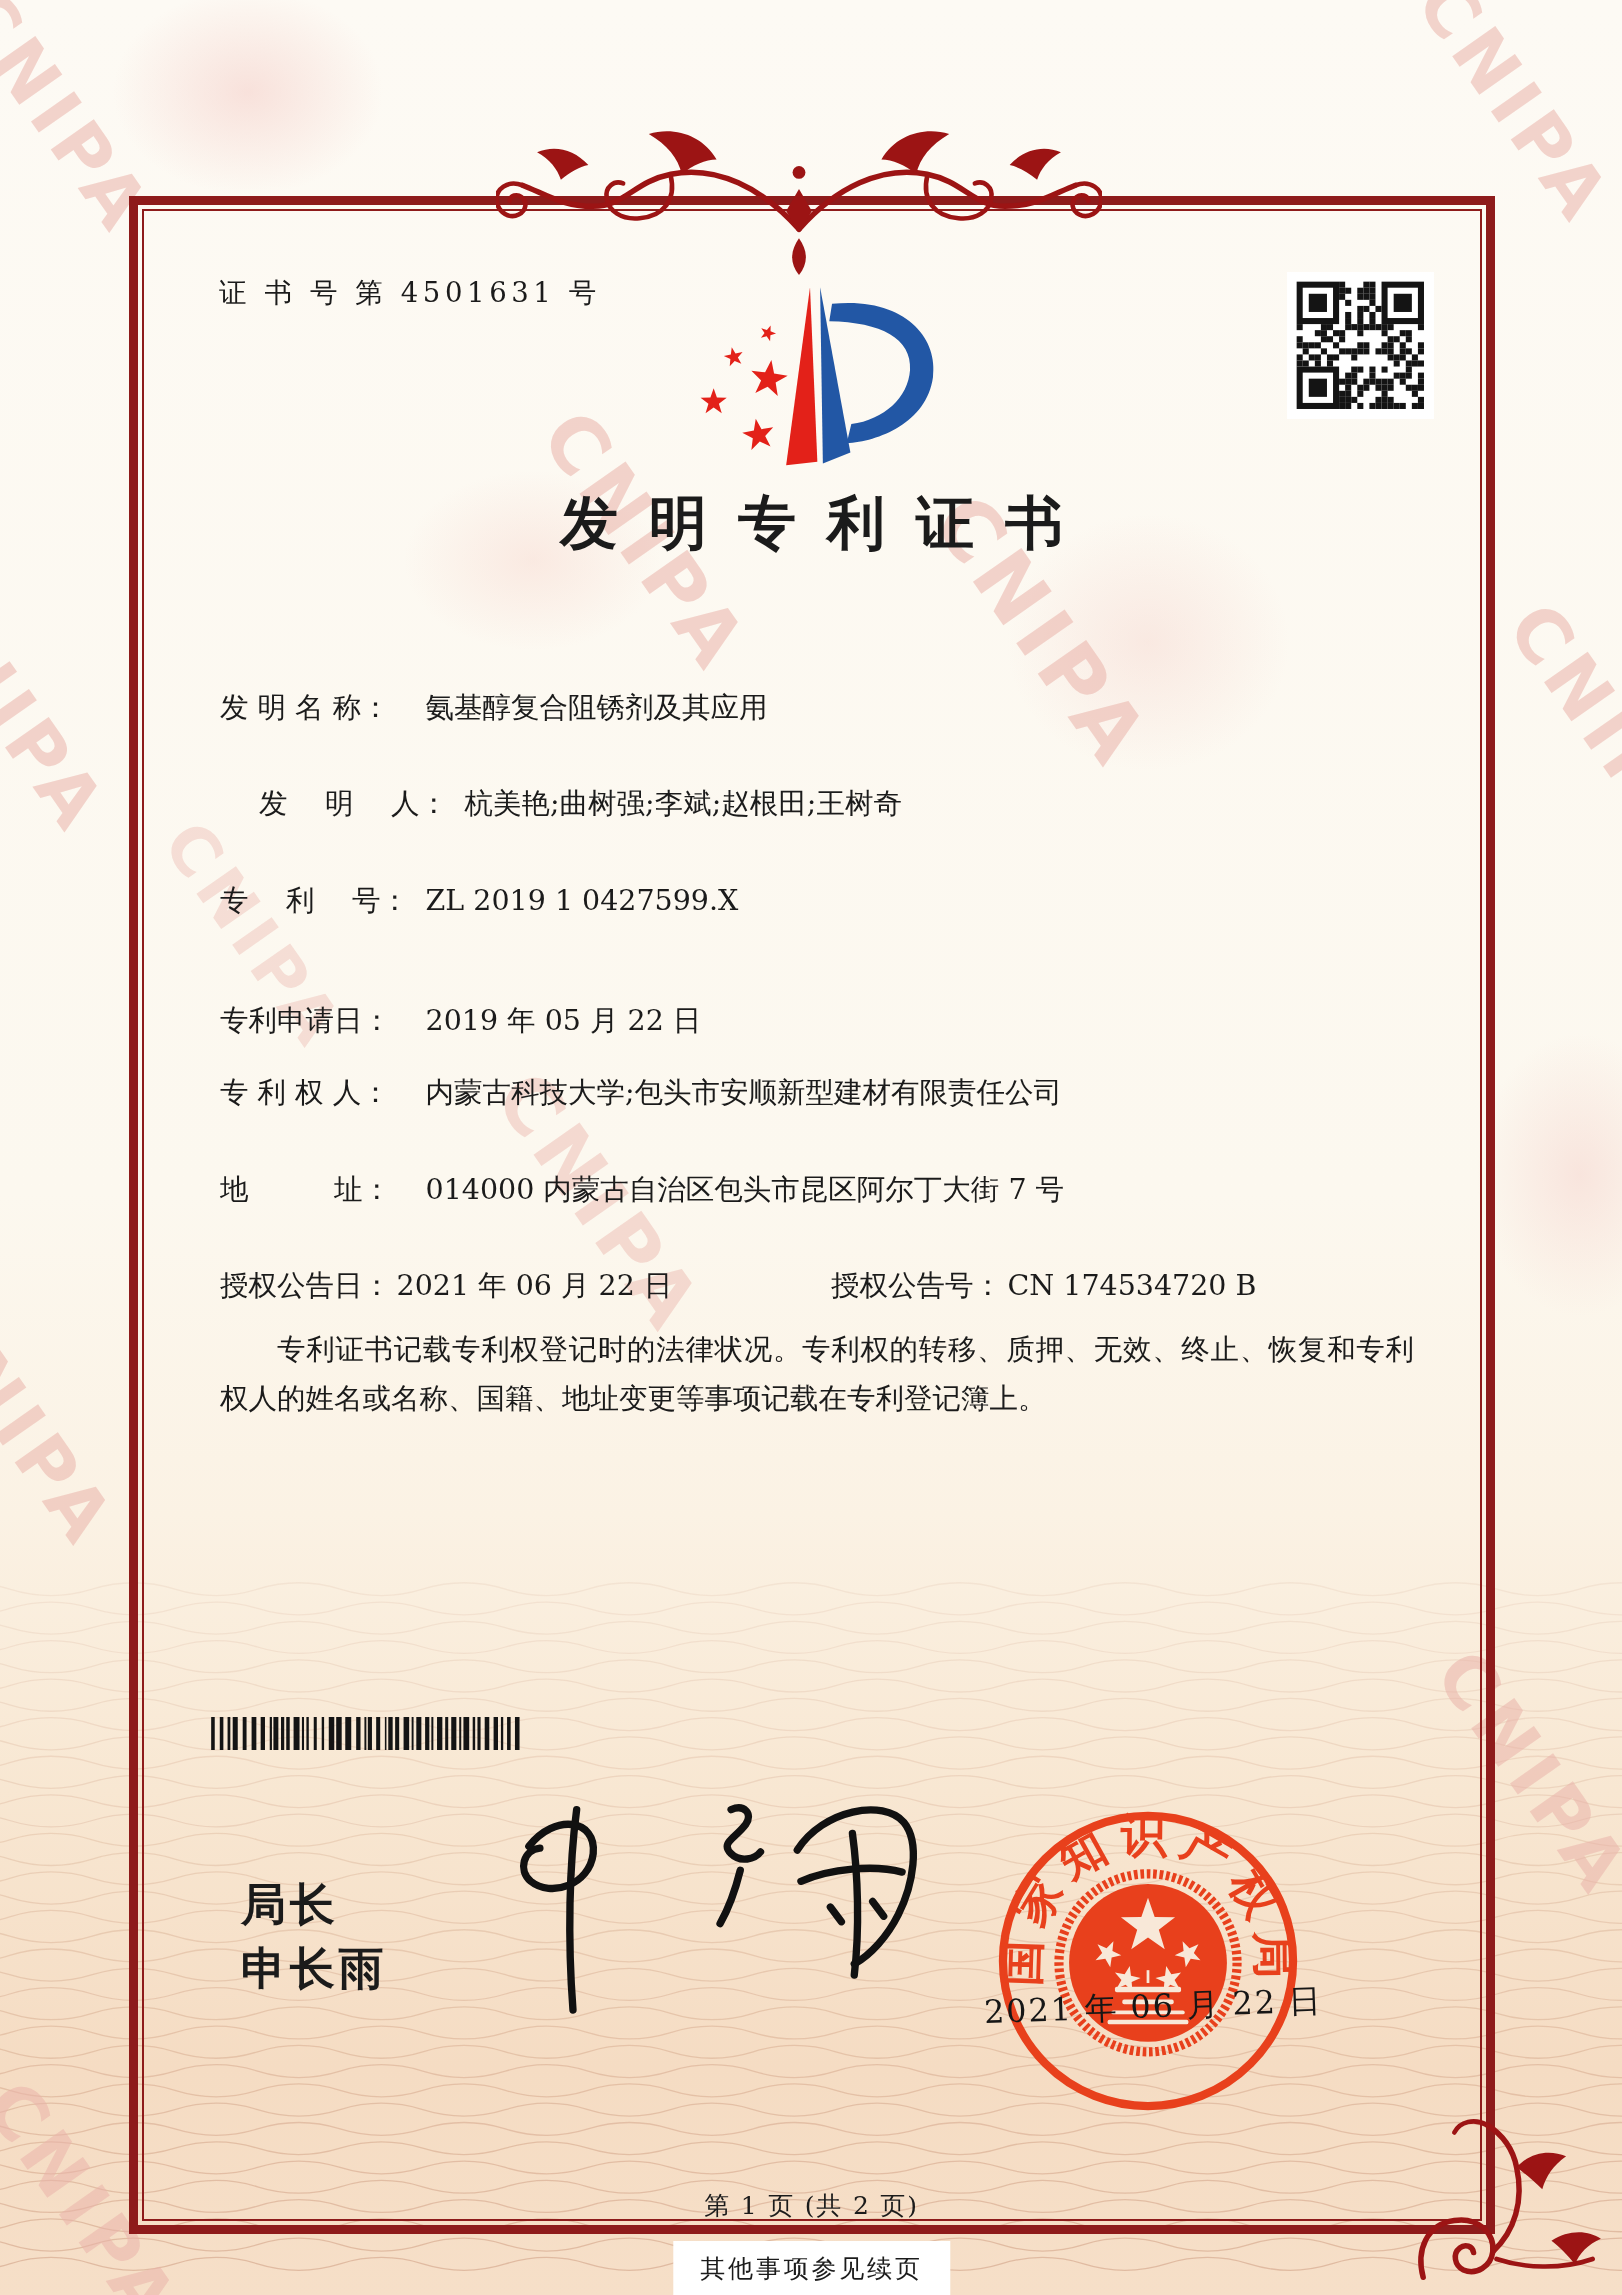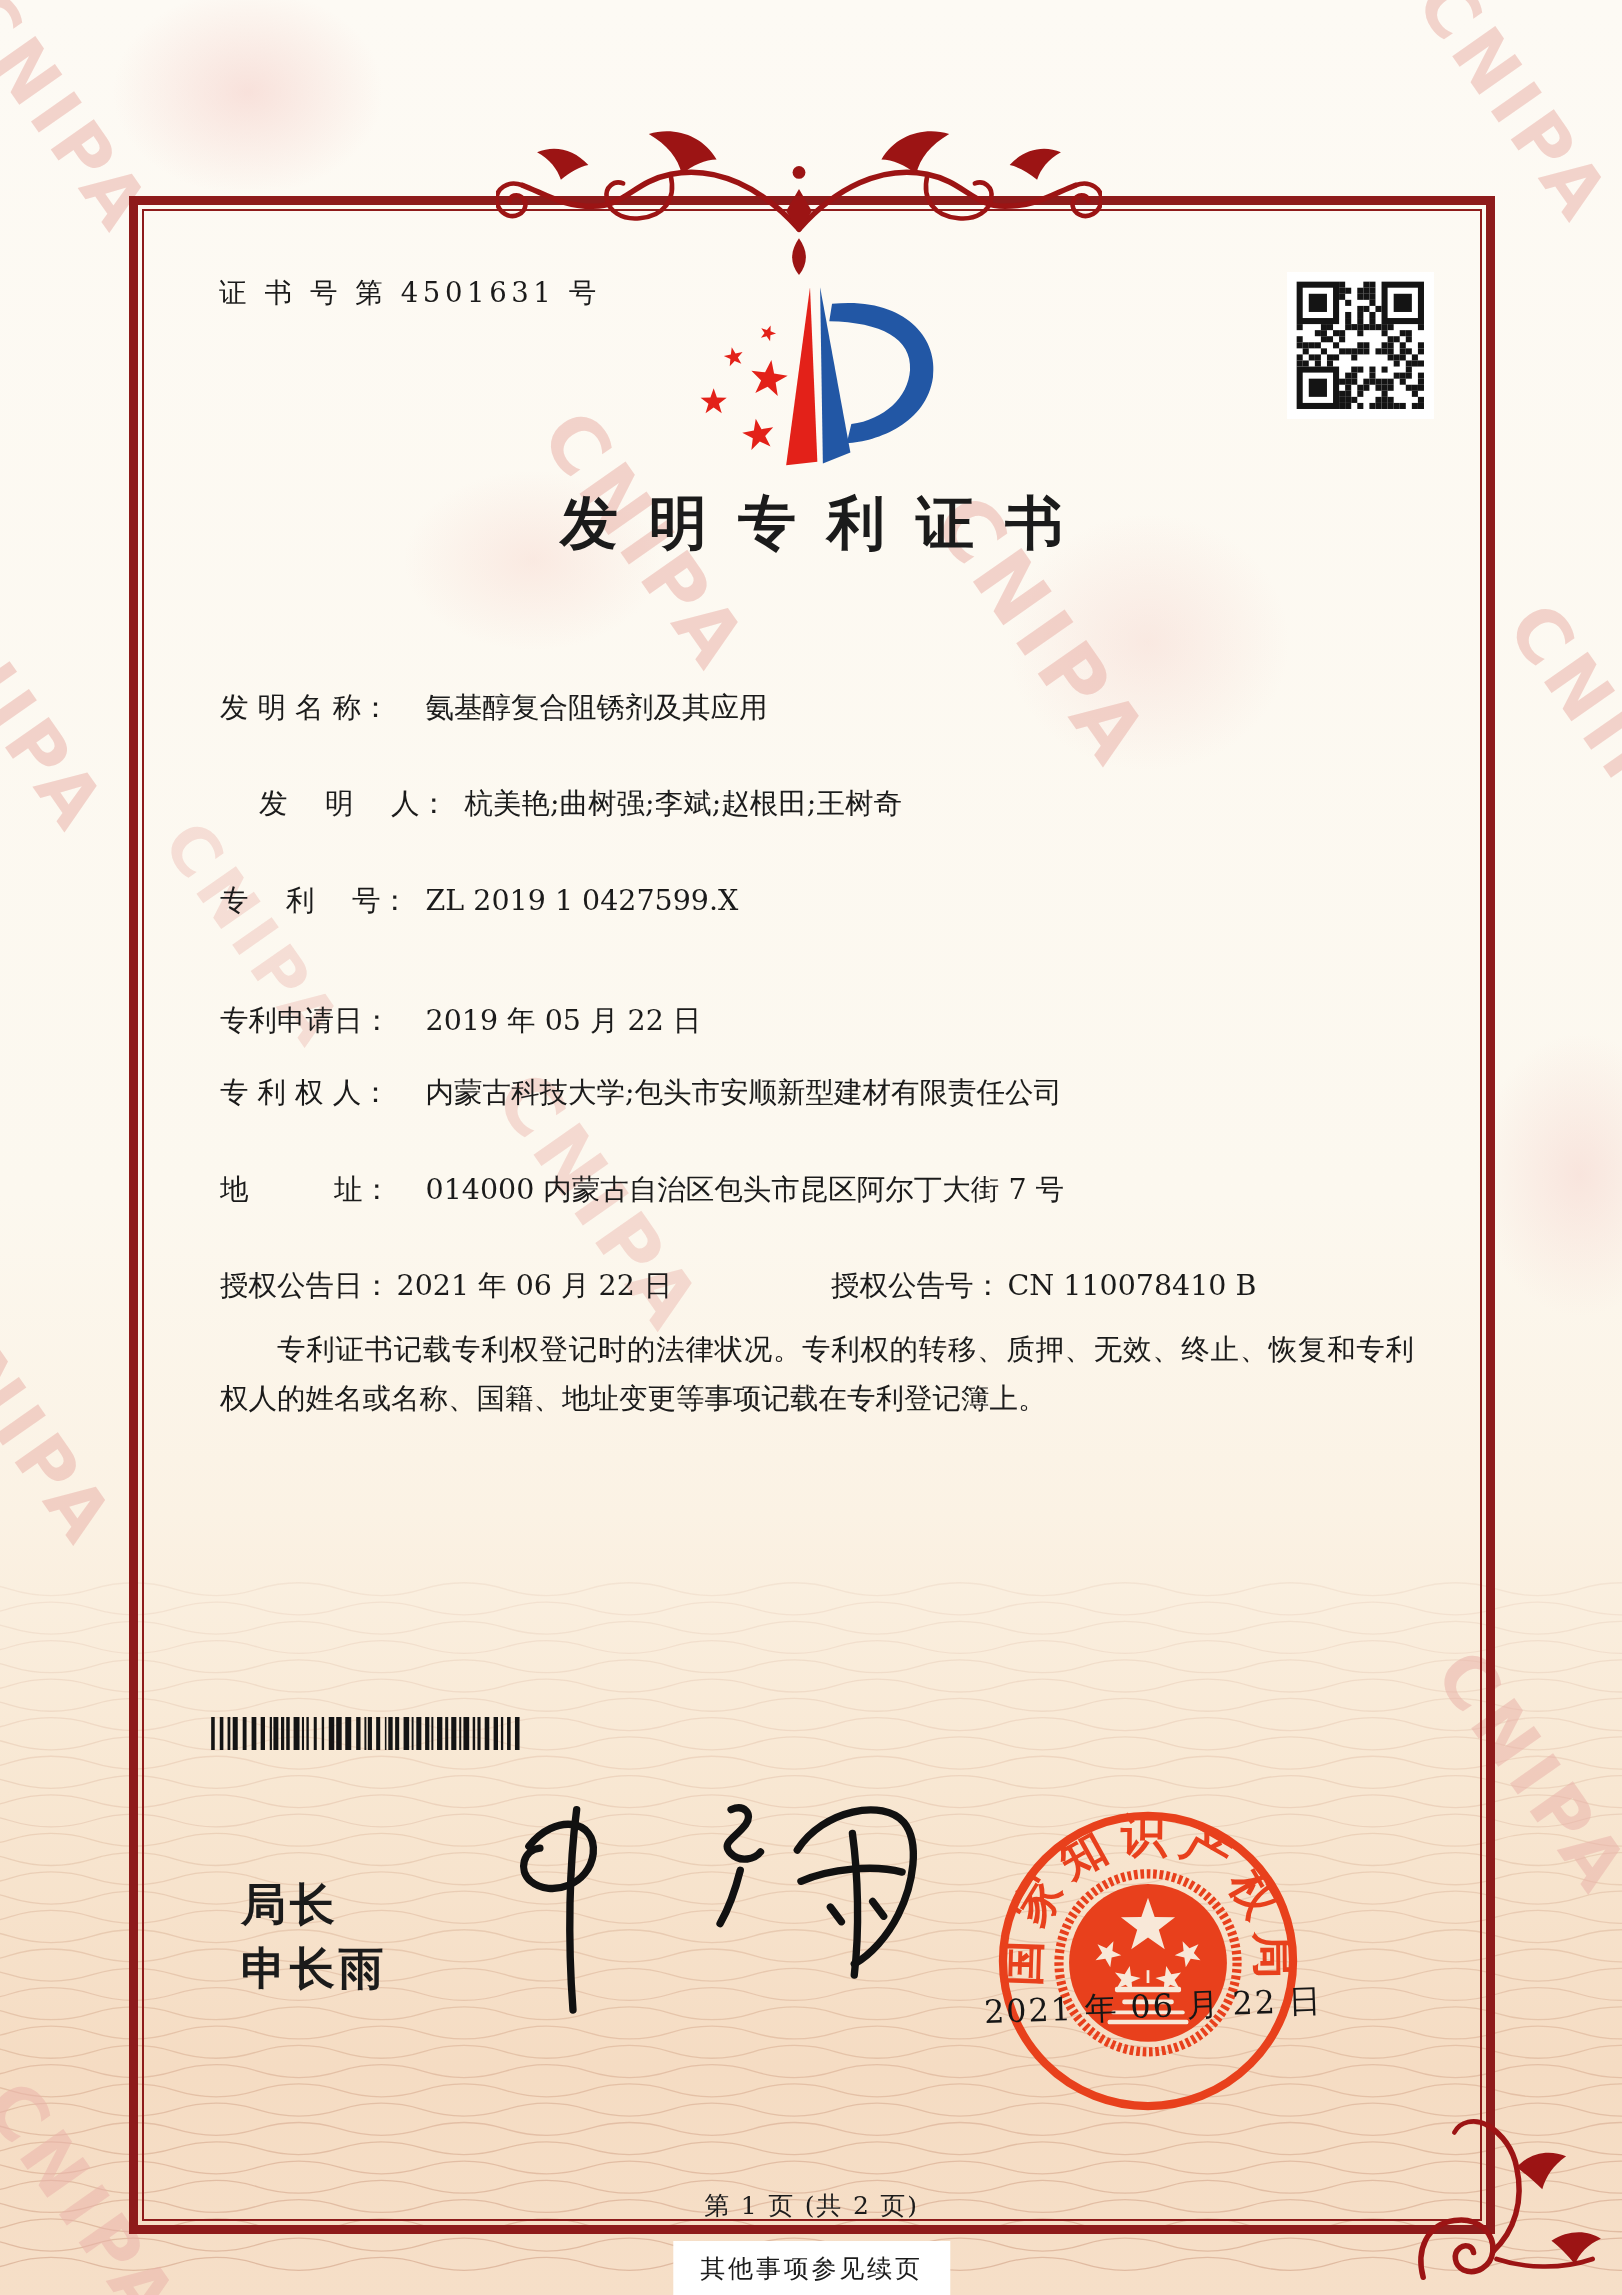--- a/index.html
+++ b/index.html
@@ -336,21 +336,21 @@
 </div>
 <div class="content frow" style="top:1074px;">
   <span class="lab">专 利 权 人：</span><span class="val">内蒙古科技大学;包头市安顺新型建材有限责任公司</span>
 </div>
 <div class="content frow" style="top:1171px;">
   <span class="lab">地　　　址：</span><span class="val">014000  内蒙古自治区包头市昆区阿尔丁大街 7 号</span>
 </div>
 <div class="content frow" style="top:1267px;">
   <span class="lab" style="min-width:0;">授权公告日：</span><span class="val">2021 年 06 月 22 日</span>
   <span class="grant2">
-    <span>授权公告号：</span><span class="val">CN 110078410 B</span>
+    <span>授权公告号：</span><span class="val">CN 174534720 B</span>
   </span>
 </div>
 
 <div class="content paras">
   <p>专利证书记载专利权登记时的法律状况。专利权的转移、质押、无效、终止、恢复和专利权人的姓名或名称、国籍、地址变更等事项记载在专利登记簿上。</p>
 </div>
 
 <svg id="barcode" class="abs content" style="left:211px;top:1717px;" width="312" height="33" viewBox="0 0 340 36">
     <rect x="0.0" y="0" width="3.9" height="36" fill="#141414"></rect>
     <rect x="9.4" y="0" width="3.9" height="36" fill="#141414"></rect>

